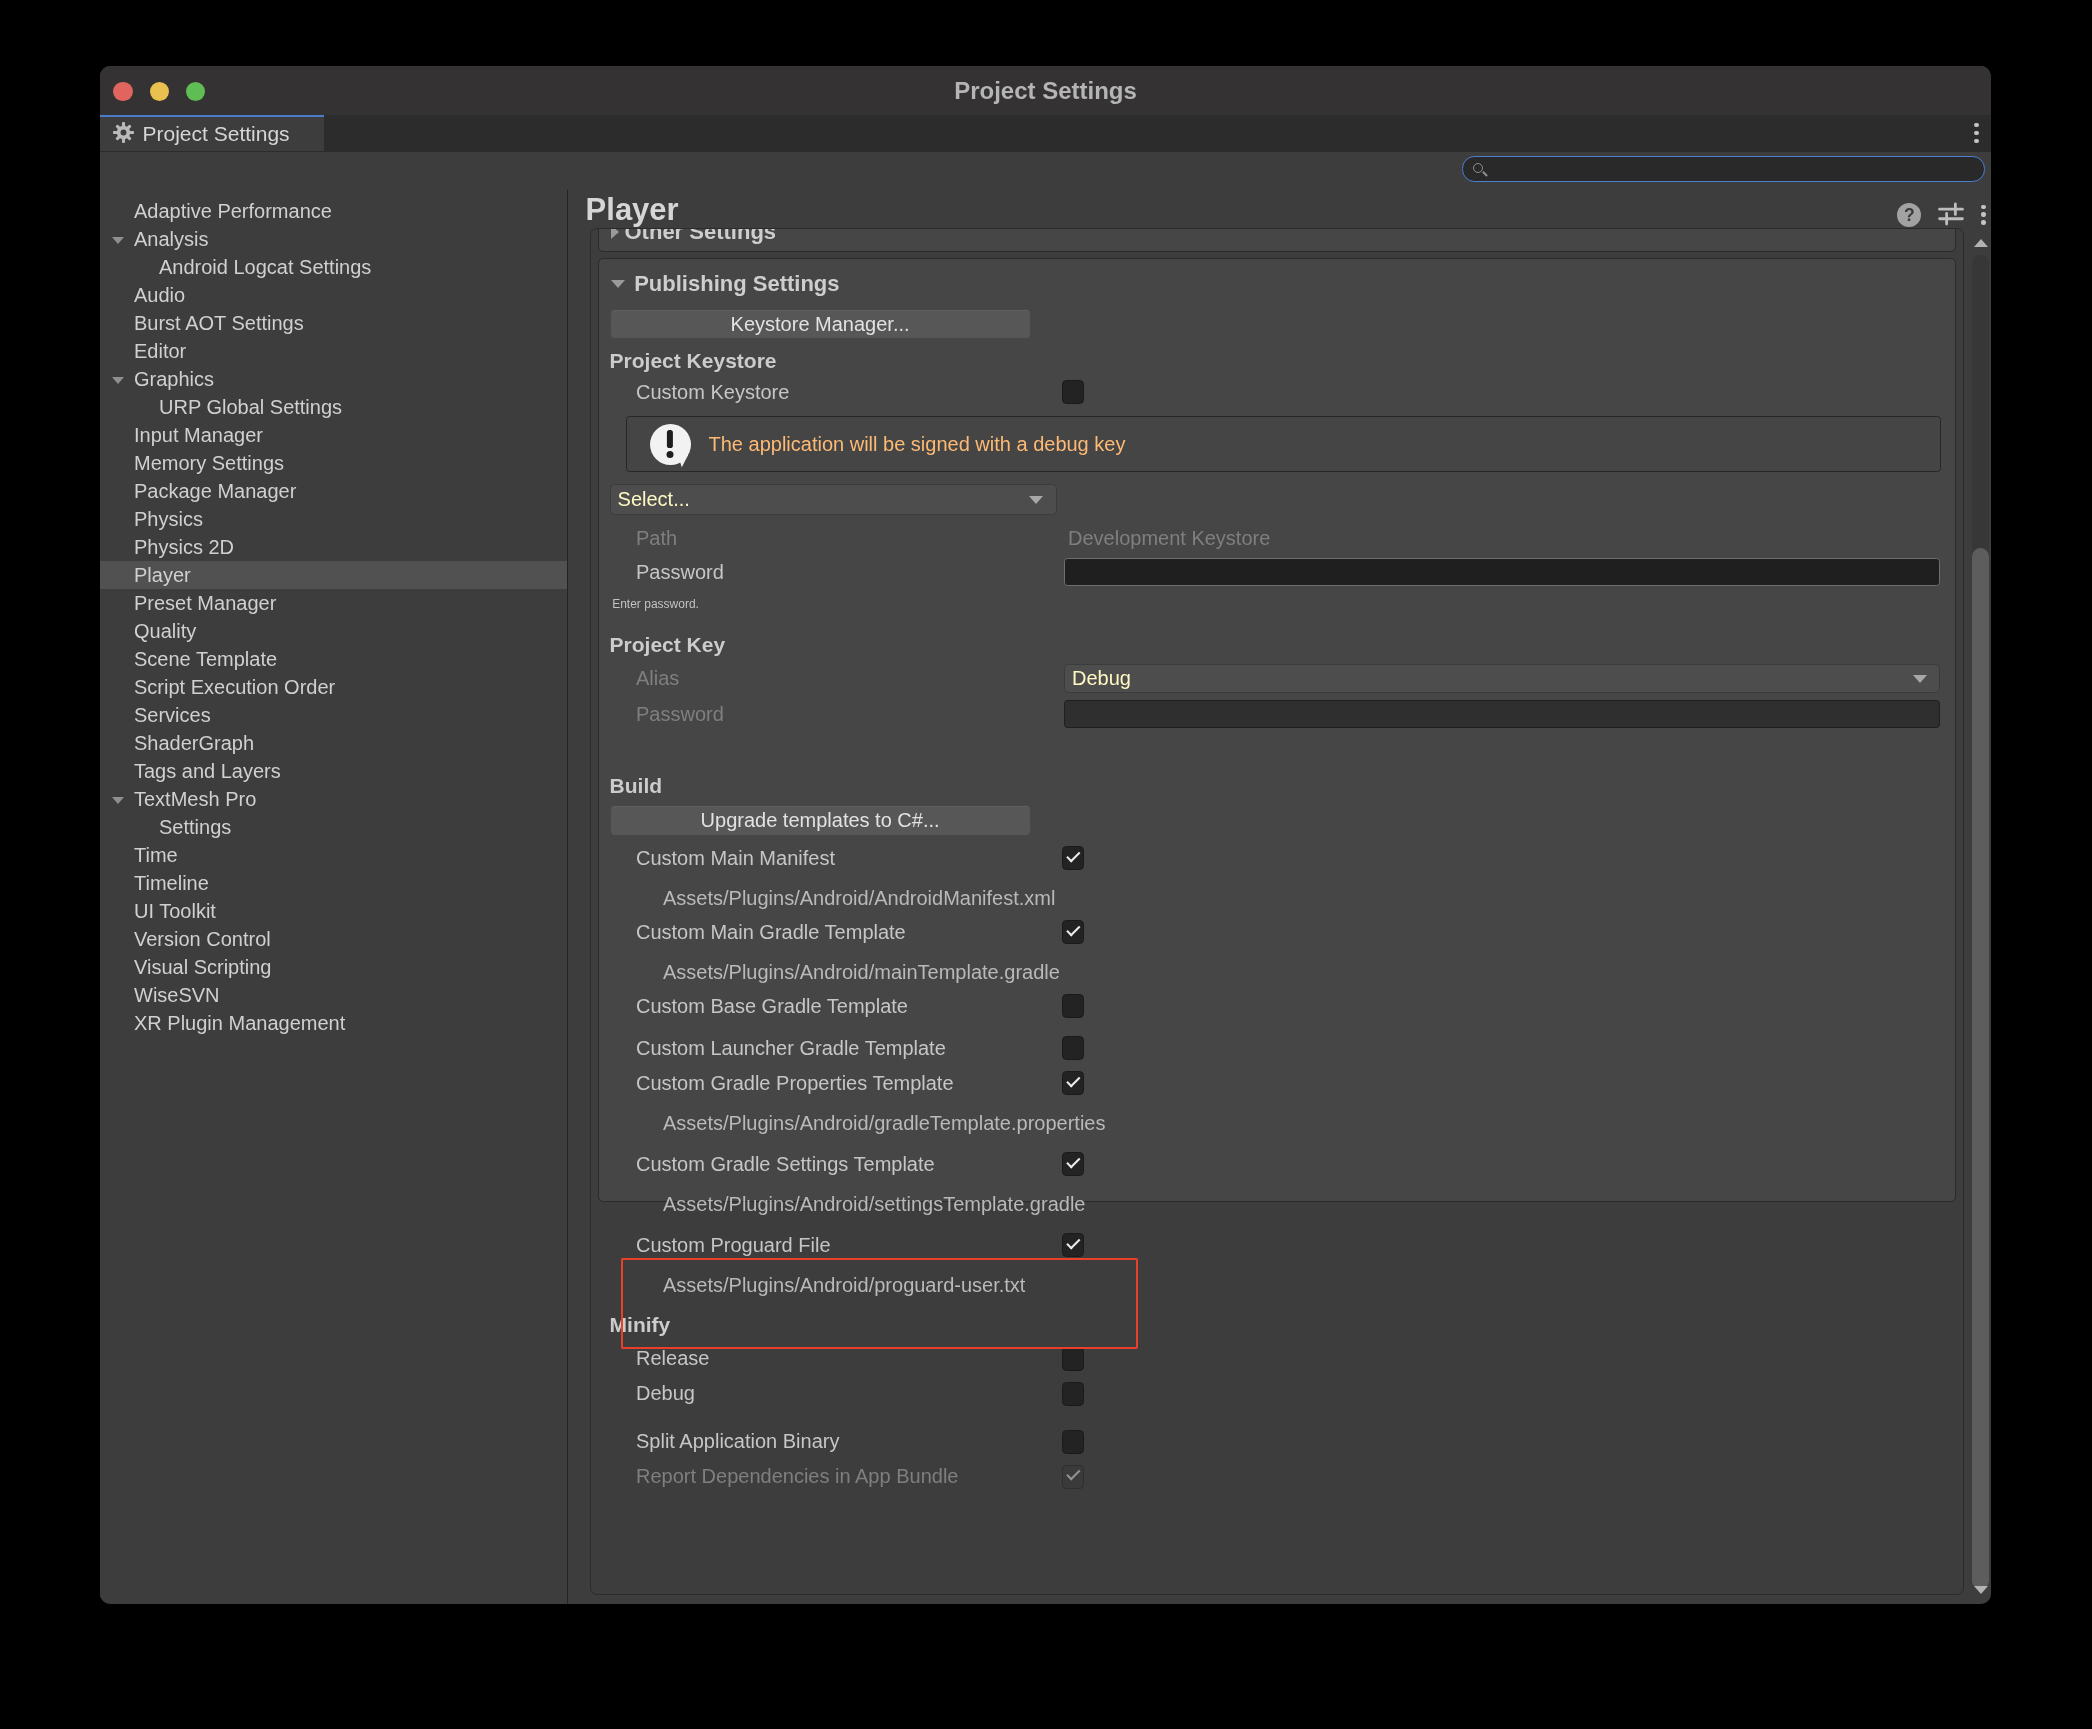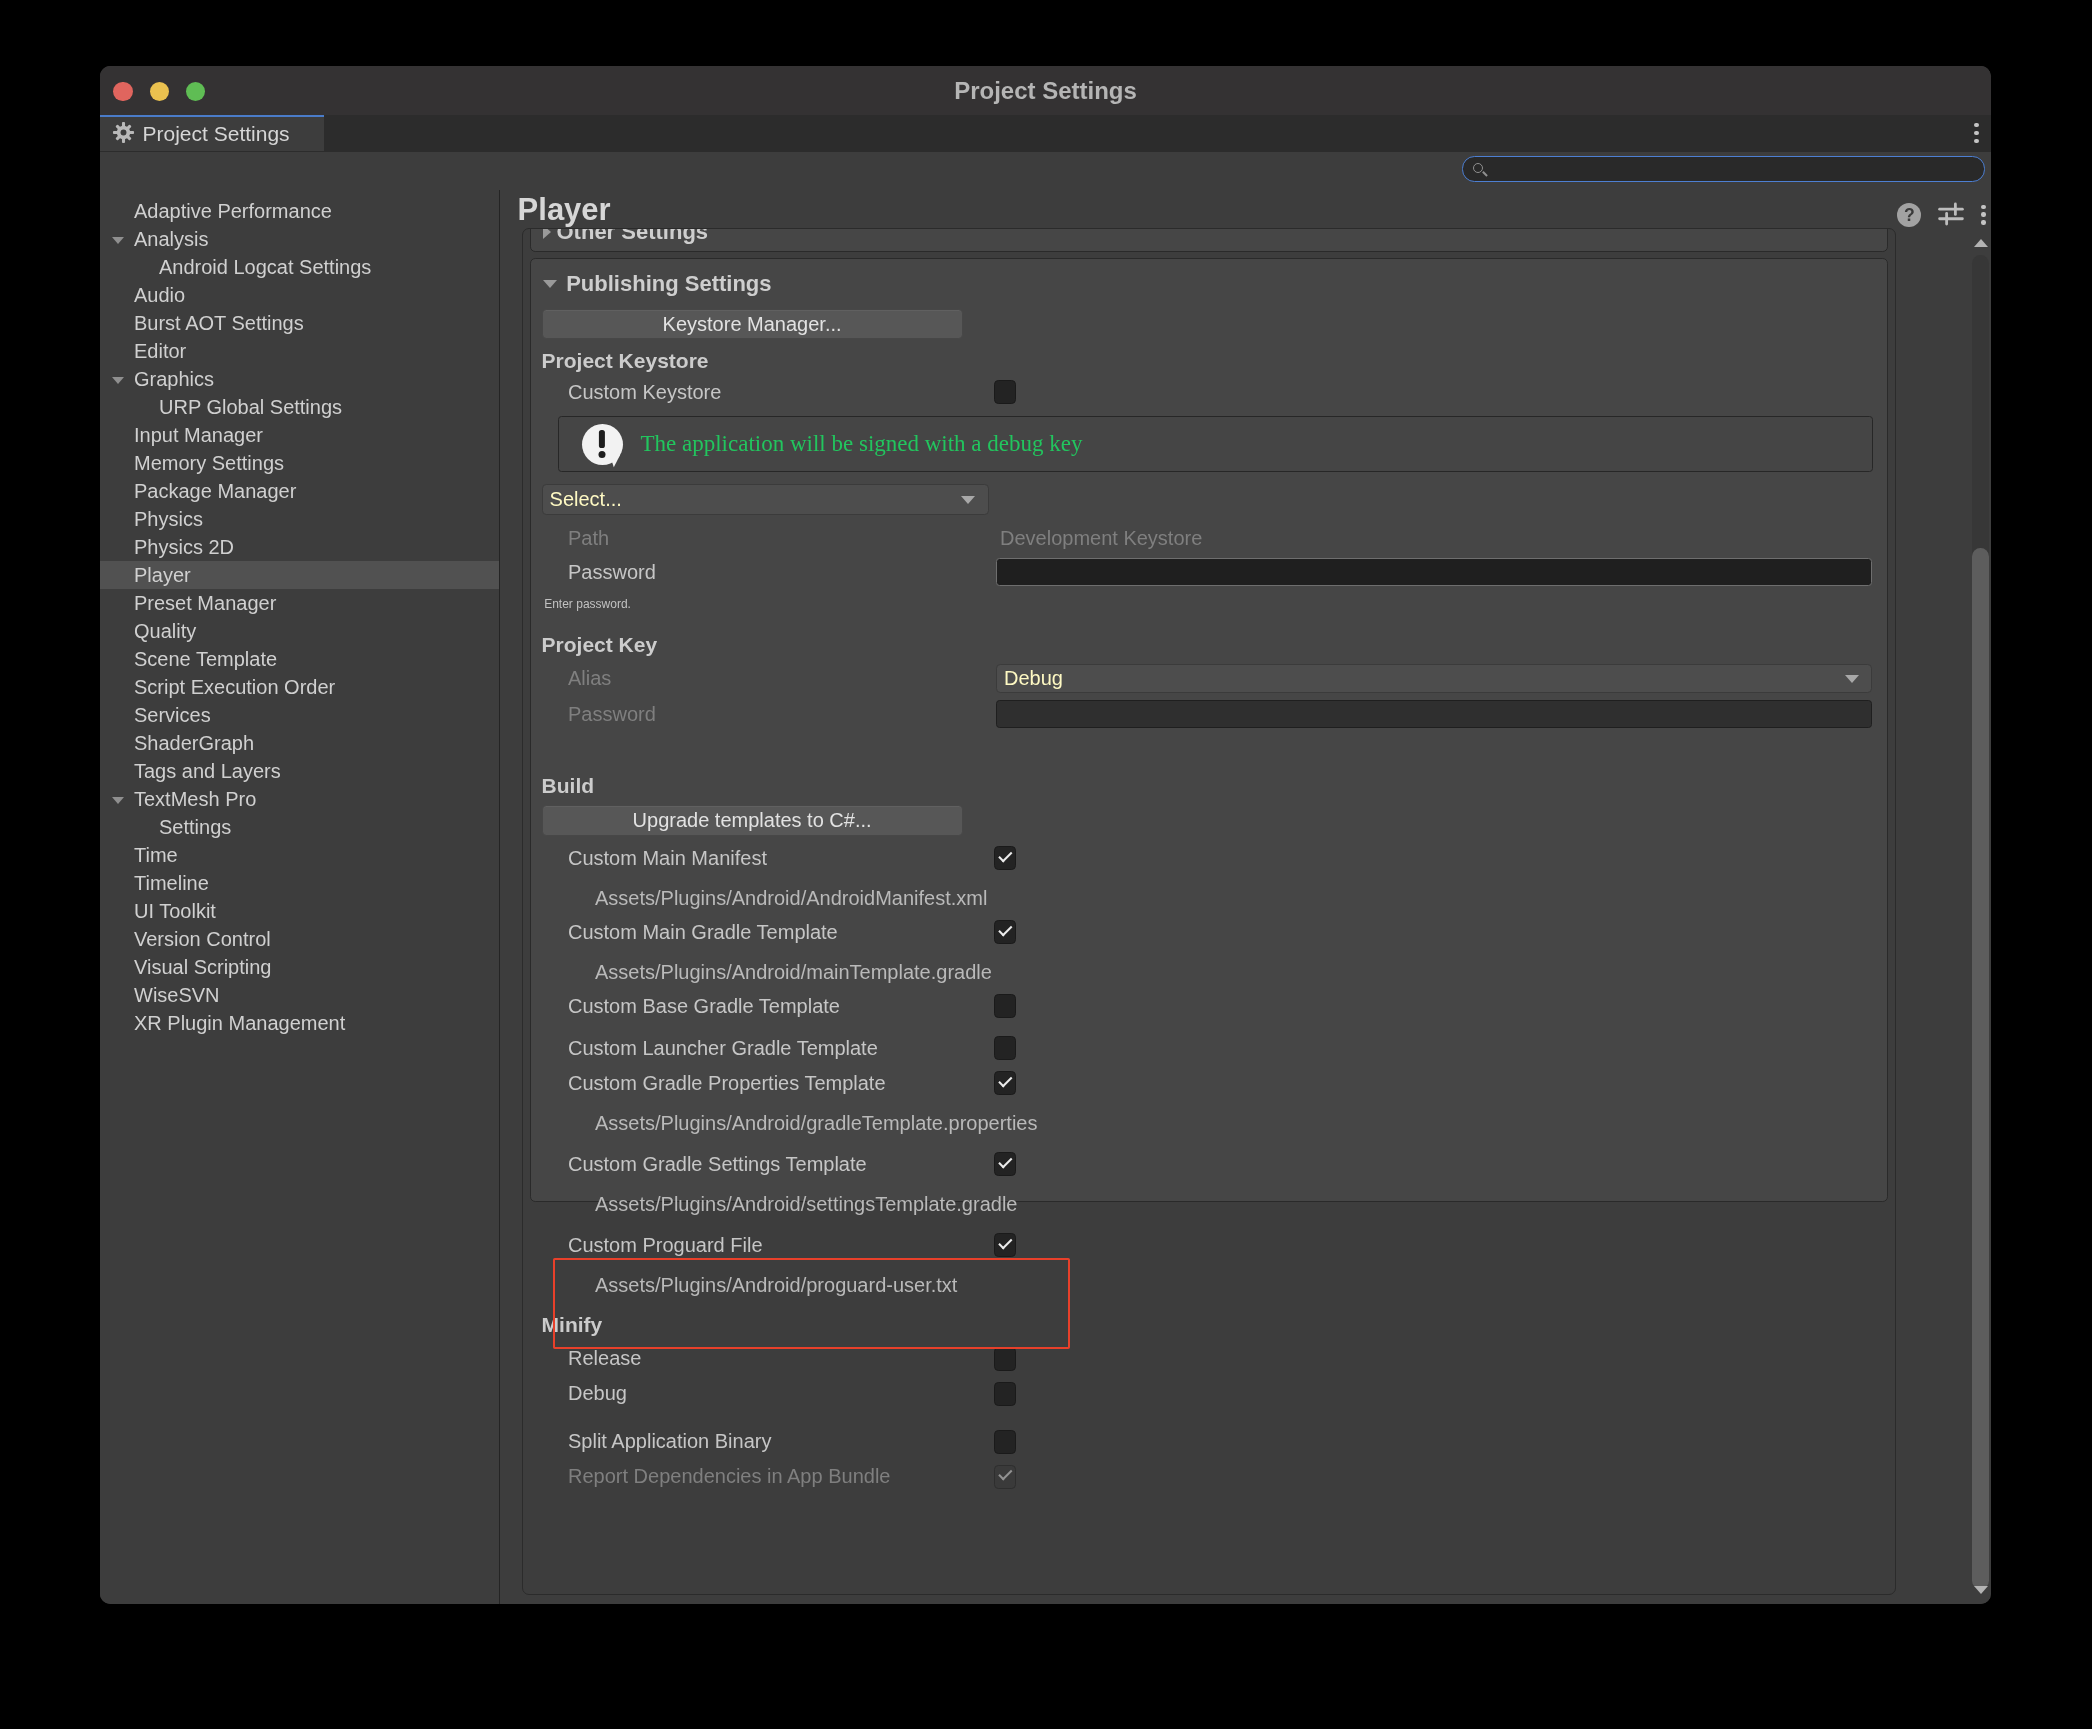--- a/index.html
+++ b/index.html
@@ -33,21 +33,21 @@
   .searchbox{position:absolute;right:6.2px;top:4.4px;width:521px;height:24px;background:#292929;
     border:1.8px solid #4d7fd2;border-radius:12.4px;}
   .search-icon{position:absolute;left:9.7px;top:5.3px;width:8.8px;height:8.8px;
     border:1.8px solid #8f8f8f;border-radius:50%;}
   .search-icon::after{content:"";position:absolute;left:8.8px;top:9.7px;width:6.2px;height:1.8px;
     background:#8f8f8f;transform:rotate(45deg);}
   .searchbox input{position:absolute;left:28px;top:0;width:476px;height:100%;background:transparent;
     border:none;outline:none;color:#ddd;font-size:18.5px;font-family:inherit;}
   
   .main{position:absolute;top:124px;bottom:0;left:0;right:0;display:flex;}
-  .sidebar{width:400px;background:#3d3d3d;border-right:1.8px solid #242424;padding-top:7px;box-sizing:border-box;}
+  .sidebar{width:468px;background:#3d3d3d;border-right:1.8px solid #242424;padding-top:7px;box-sizing:border-box;}
   .side-item{position:relative;height:28px;line-height:28px;color:#d0d0d0;font-size:20px;white-space:nowrap;}
   .side-item.selected{background:#515151;}
   .side-item .s-lbl{position:absolute;left:34px;}
   .side-item.indent-1 .s-lbl{left:59px;}
   .expander{position:absolute;left:12.4px;top:11.5px;width:0;height:0;
     border-left:6.2px solid transparent;border-right:6.2px solid transparent;border-top:7px solid #8f8f8f;}
   
   .content{position:relative;flex:1;background:#3d3d3d;}
   .content-header{position:absolute;left:0;top:0;right:0;height:44px;}
   .page-title{position:absolute;left:17.6px;top:1.8px;font-size:31px;font-weight:bold;color:#d6d6d6;}
@@ -93,21 +93,21 @@
   .select-dd{margin-left:10.6px;width:445px;}
   .info-box{position:relative;margin-left:26.5px;width:1315px;height:56px;background:#454545;
     border:0.9px solid #272727;border-radius:3.5px;box-sizing:border-box;}
   .info-icon{position:absolute;left:23px;top:7px;width:41px;height:41px;background:#f2f2f2;border-radius:50%;}
   .info-icon::before{content:"";position:absolute;left:50%;top:6.2px;transform:translateX(-50%);
     width:6.2px;height:18.5px;background:#1e1e1e;border-radius:2.6px;}
   .info-icon::after{content:"";position:absolute;left:50%;bottom:6.2px;transform:translateX(-50%);
     width:7px;height:7px;background:#1e1e1e;border-radius:50%;}
   .info-tail{position:absolute;left:53px;top:39px;width:0;height:0;
     border-top:10.6px solid #f2f2f2;border-right:10.6px solid transparent;transform:rotate(-18deg);}
-  .info-text{position:absolute;left:82px;top:50%;transform:translateY(-50%);color:#22c55e;font-size:23px;font-family:Liberation Serif, serif;}
+  .info-text{position:absolute;left:82px;top:50%;transform:translateY(-50%);color:#fdba74;font-size:20px;}
   .hint{padding-left:13.2px;height:23px;line-height:23px;color:#c2c2c2;font-size:12px;}
   .red-box{position:absolute;left:22px;top:999px;width:513px;height:87px;
     border:2.6px solid #e8402a;border-radius:1.8px;pointer-events:none;}
   
   .m-btn-keystore{margin-top:11.5px;}
   .m-pk{margin-top:8.8px;} .m-ck{margin-top:3.5px;} .m-info{margin-top:9.7px;} .m-select{margin-top:12.4px;}
   .m-path{margin-top:8.8px;} .m-pass{margin-top:6.2px;} .m-hint{margin-top:7px;}
   .m-projkey{margin-top:16px;} .m-alias{margin-top:5.3px;} .m-pass2{margin-top:7px;}
   .m-build{margin-top:45px;} .m-upgrade{margin-top:5.3px;} .m-minify{margin-top:14px;}
   #build-rows .path-row{margin-top:14px;}

